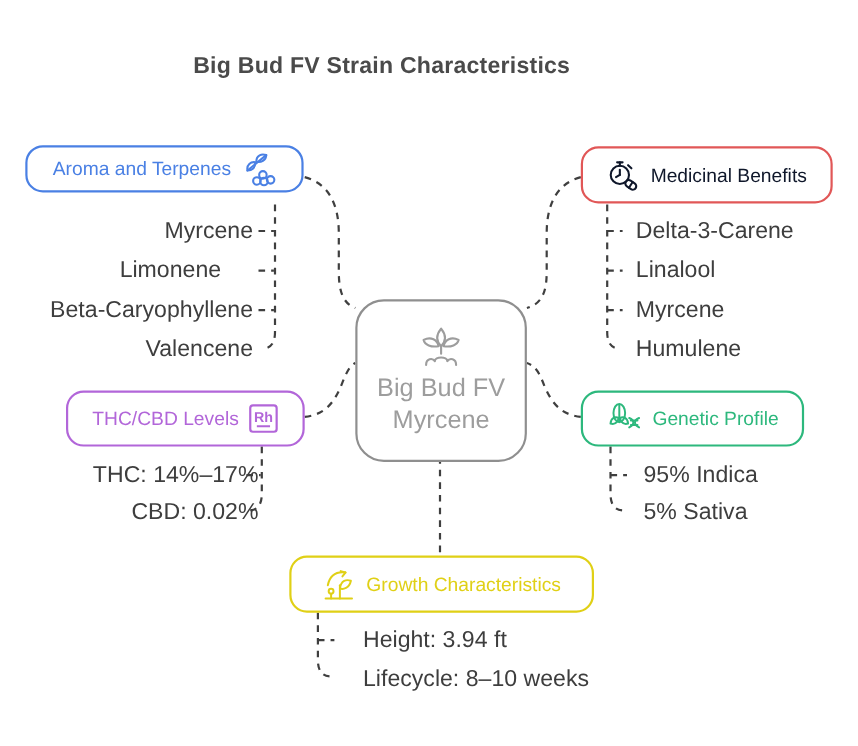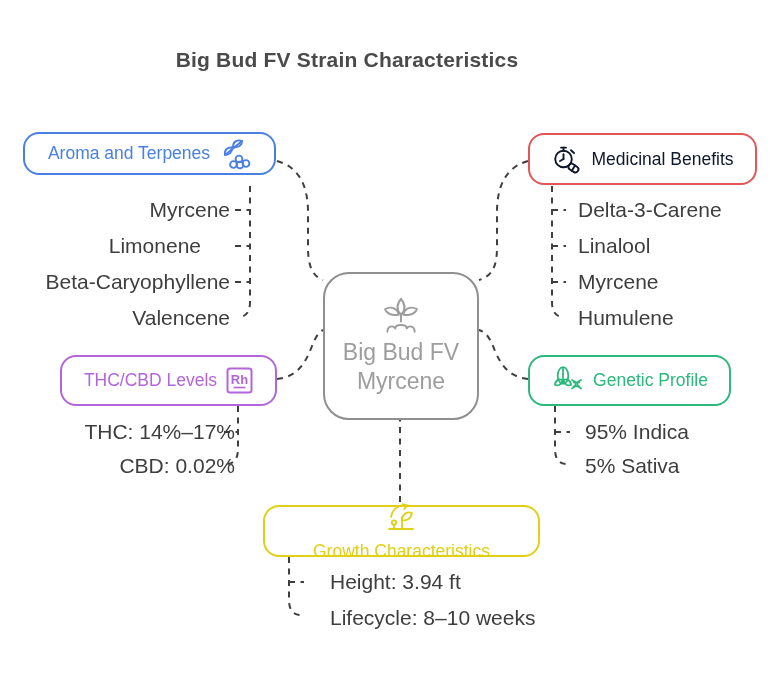--- a/index.html
+++ b/index.html
@@ -16,21 +16,21 @@
   .node{
     position:absolute;background:#fff;border:2.5px solid;border-radius:16px;
     display:flex;align-items:center;justify-content:center;gap:9px;
     font-size:17.5px;white-space:nowrap;z-index:2;box-sizing:border-box;
   }
   .node svg{flex:none;display:block;}
   .node-aroma {left:23px; top:132px;width:253px;height:43px;color:#4a80e4;border-color:#4a80e4;}
   .node-medicinal{left:528px;top:133px;width:229px;height:52px;color:#e15757;border-color:#e15757;}
   .node-thc {left:60px; top:355px;width:217px;height:51px;color:#b266d9;border-color:#b266d9;}
   .node-genetic {left:528px;top:355px;width:203px;height:51px;color:#2db87d;border-color:#2db87d;}
-  .node-growth {left:263px;top:505px;width:277px;height:52px;color:#e0d016;border-color:#e5d618;flex-direction:column;}
+  .node-growth {left:263px;top:505px;width:277px;height:52px;color:#e0d016;border-color:#e5d618;}
   .center-node{
     position:absolute;left:323px;top:232px;width:156px;height:148px;
     background:#fff;border:2.5px solid #8f8f8f;border-radius:26px;z-index:2;
     display:flex;flex-direction:column;align-items:center;justify-content:center;
     color:#9d9d9d;font-size:23px;line-height:1.26;text-align:center;box-sizing:border-box;margin-top:40px;
   }
   .item{
     position:absolute;color:#3e3e3e;font-size:21px;height:24px;line-height:24px;
     white-space:nowrap;z-index:2;
   }

